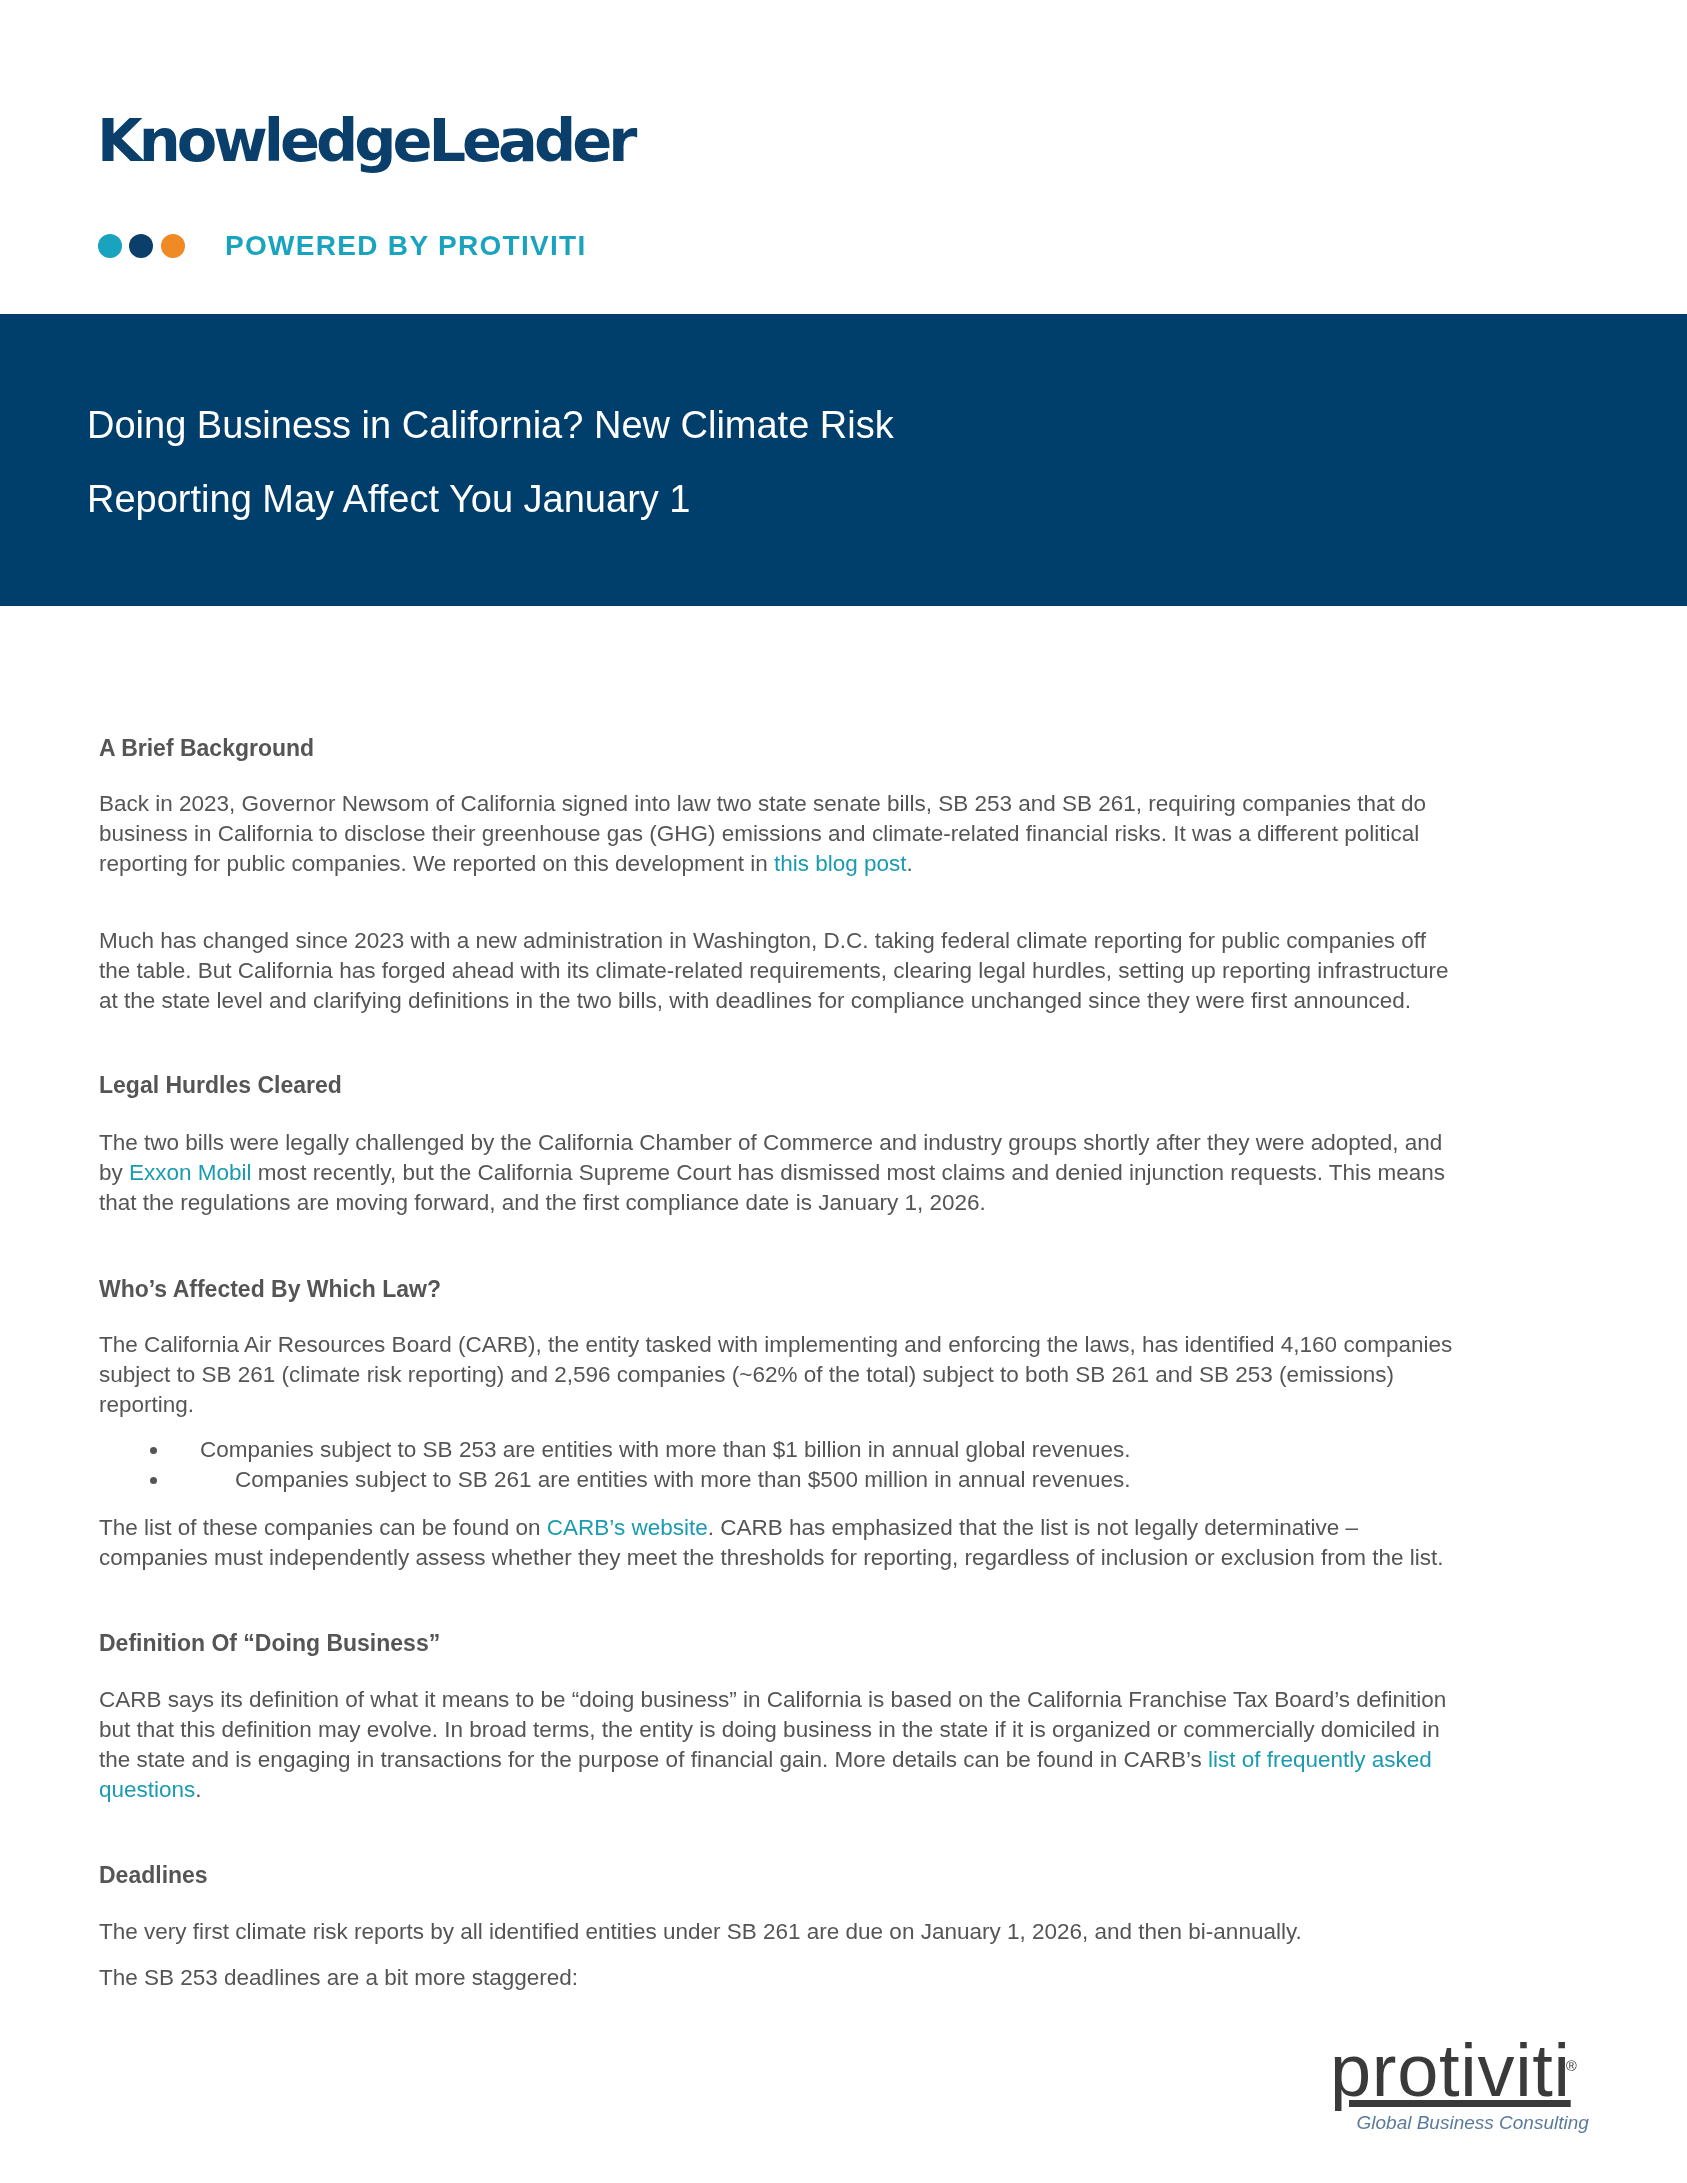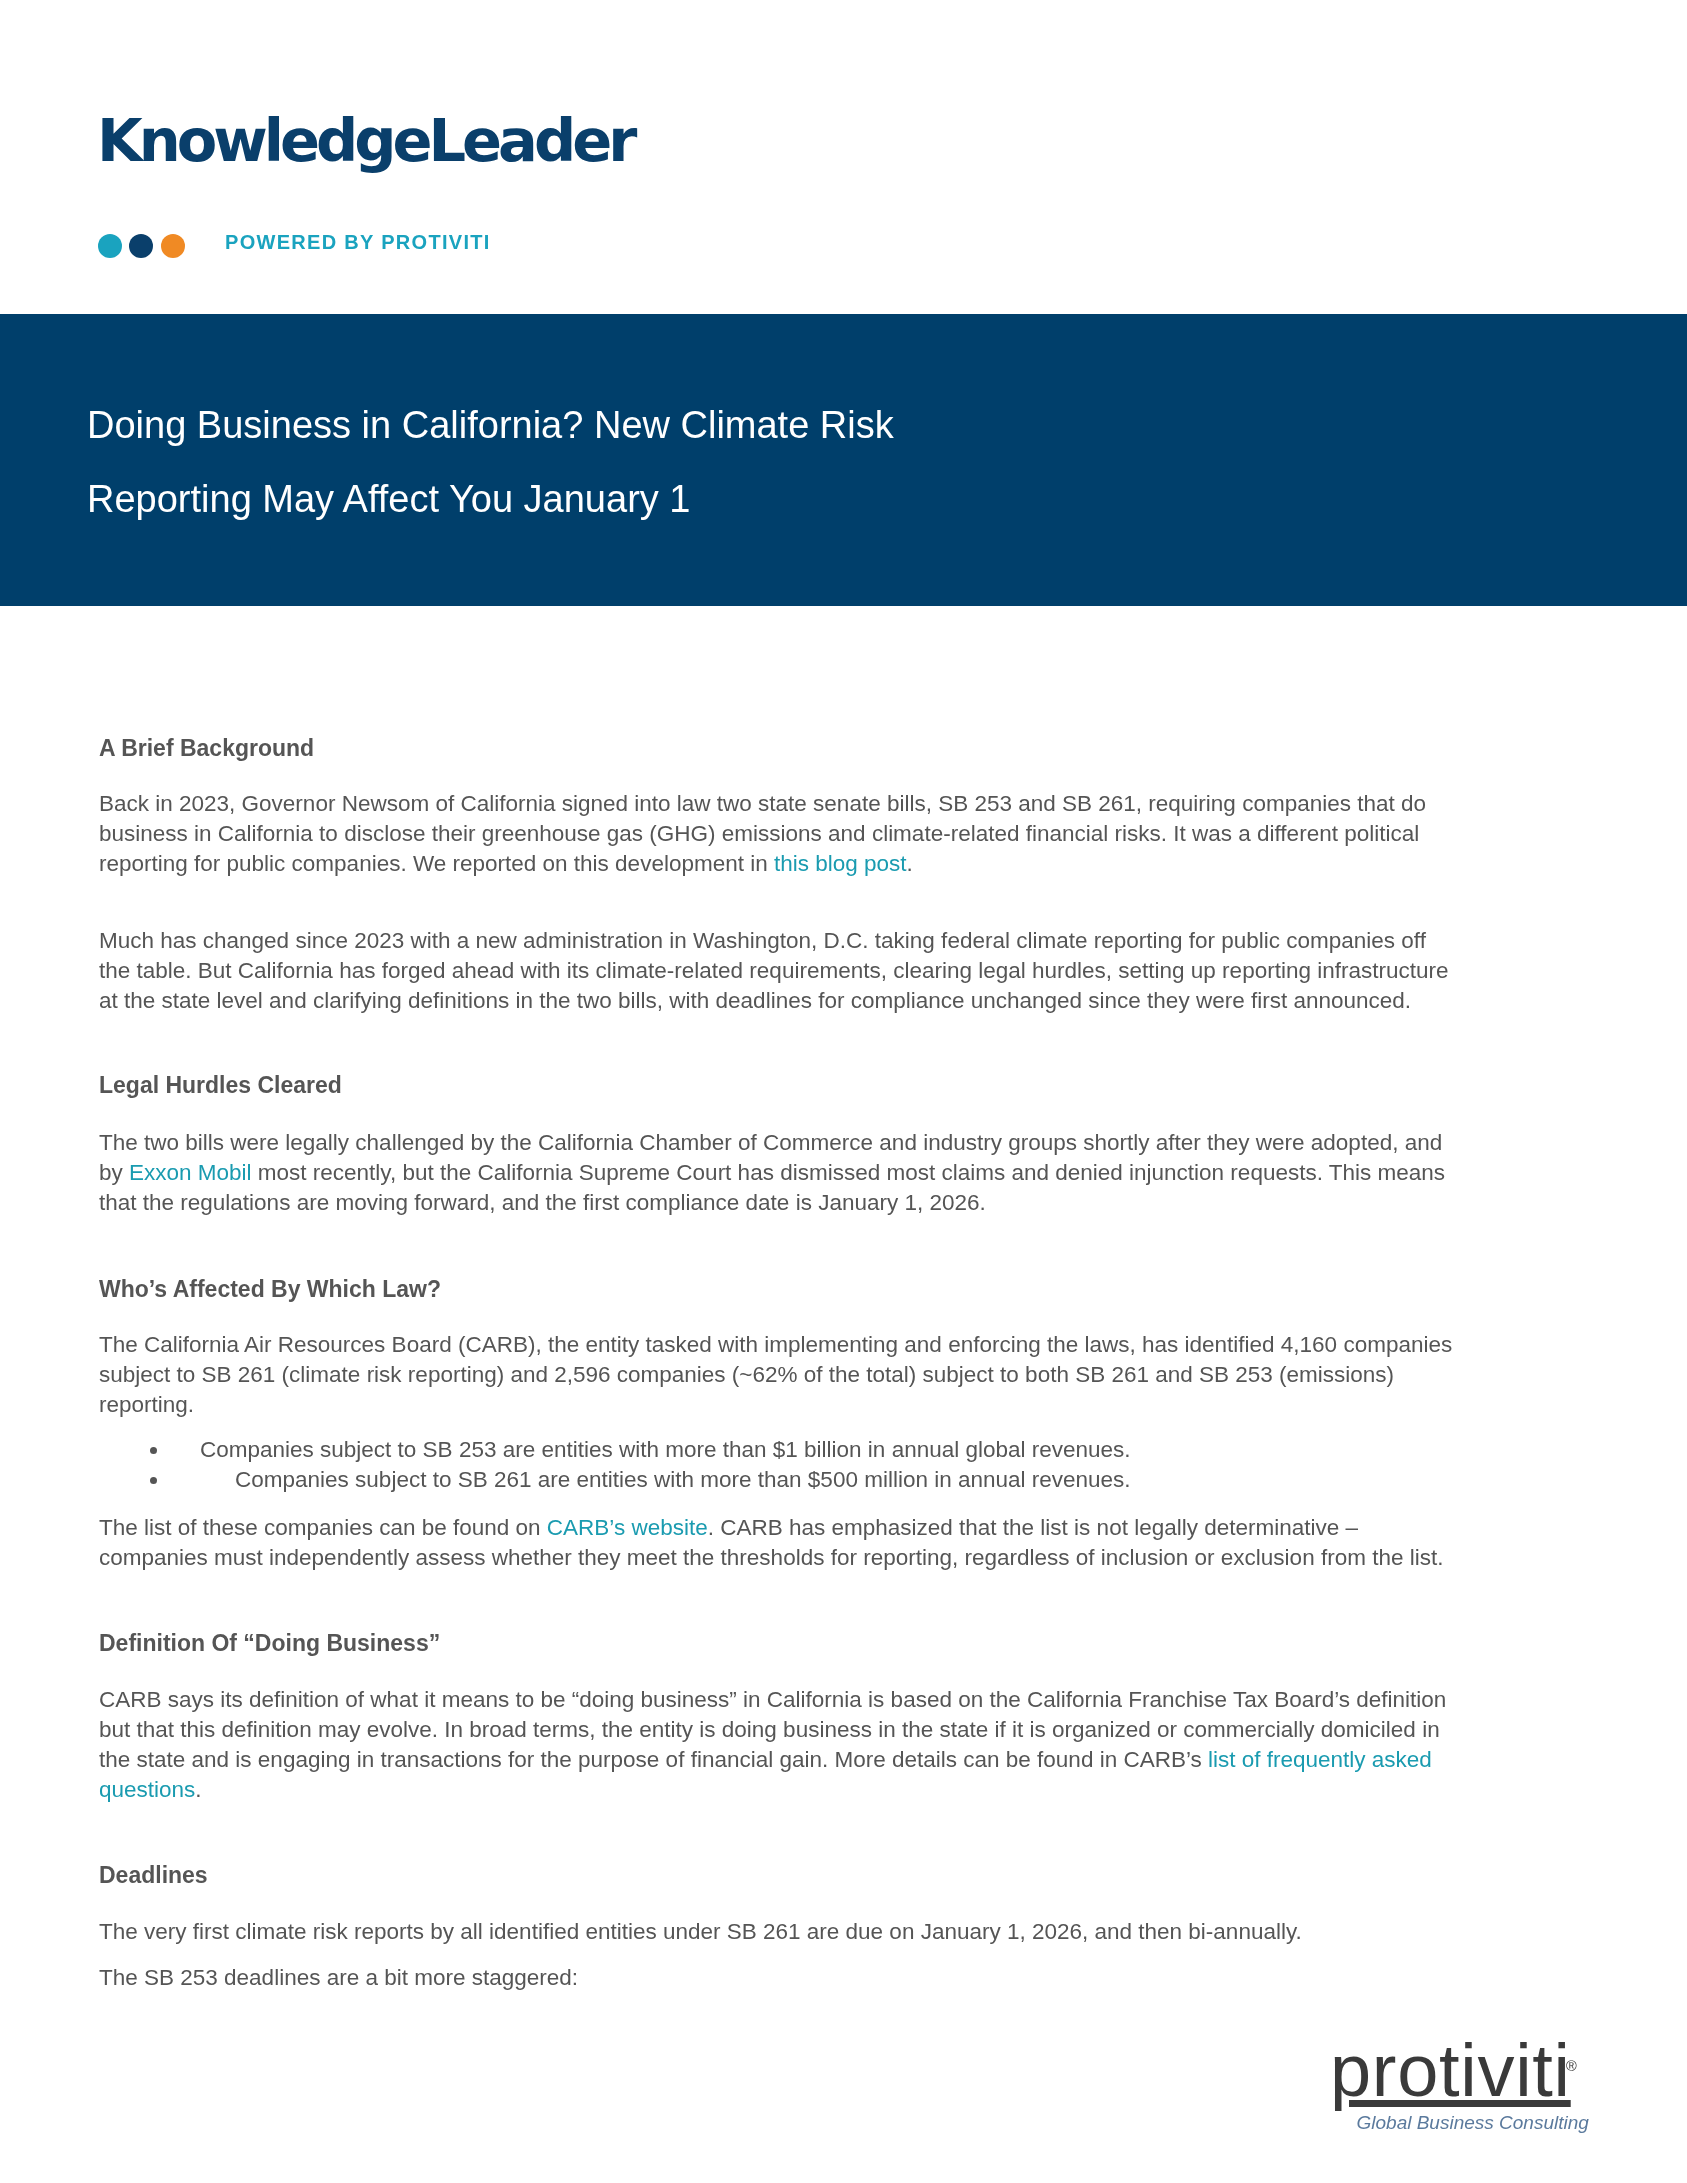--- a/index.html
+++ b/index.html
@@ -12,21 +12,21 @@
     position:absolute; left:97px; top:111px;
     font-family:"DejaVu Sans", sans-serif;
     font-weight:bold; font-size:59px; letter-spacing:-4px;
     color:#0a3f6b; line-height:1; white-space:nowrap;
   }
   .dots { position:absolute; left:98px; top:234px; display:flex; gap:7.3px; }
   .dot { width:24px; height:24px; border-radius:50%; display:block; }
   .powered {
     position:absolute; left:225px; top:232px;
     font-family:"Liberation Sans", sans-serif; font-weight:bold;
-    font-size:20px; letter-spacing:1.3px; line-height:1; white-space:nowrap;
+    font-size:28px; letter-spacing:1.3px; line-height:1; white-space:nowrap;
   }
   .banner {
     position:absolute; left:0; top:314px; width:1687px; height:292px;
   }
   .banner-title {
     position:absolute; left:87px; top:388px; margin:0;
     font-family:"Liberation Sans", sans-serif; font-weight:normal;
     font-size:38px; line-height:74px; color:#ffffff; white-space:nowrap;
   }
   .content { position:absolute; left:99px; top:0; width:1495px; color:#555555; }

